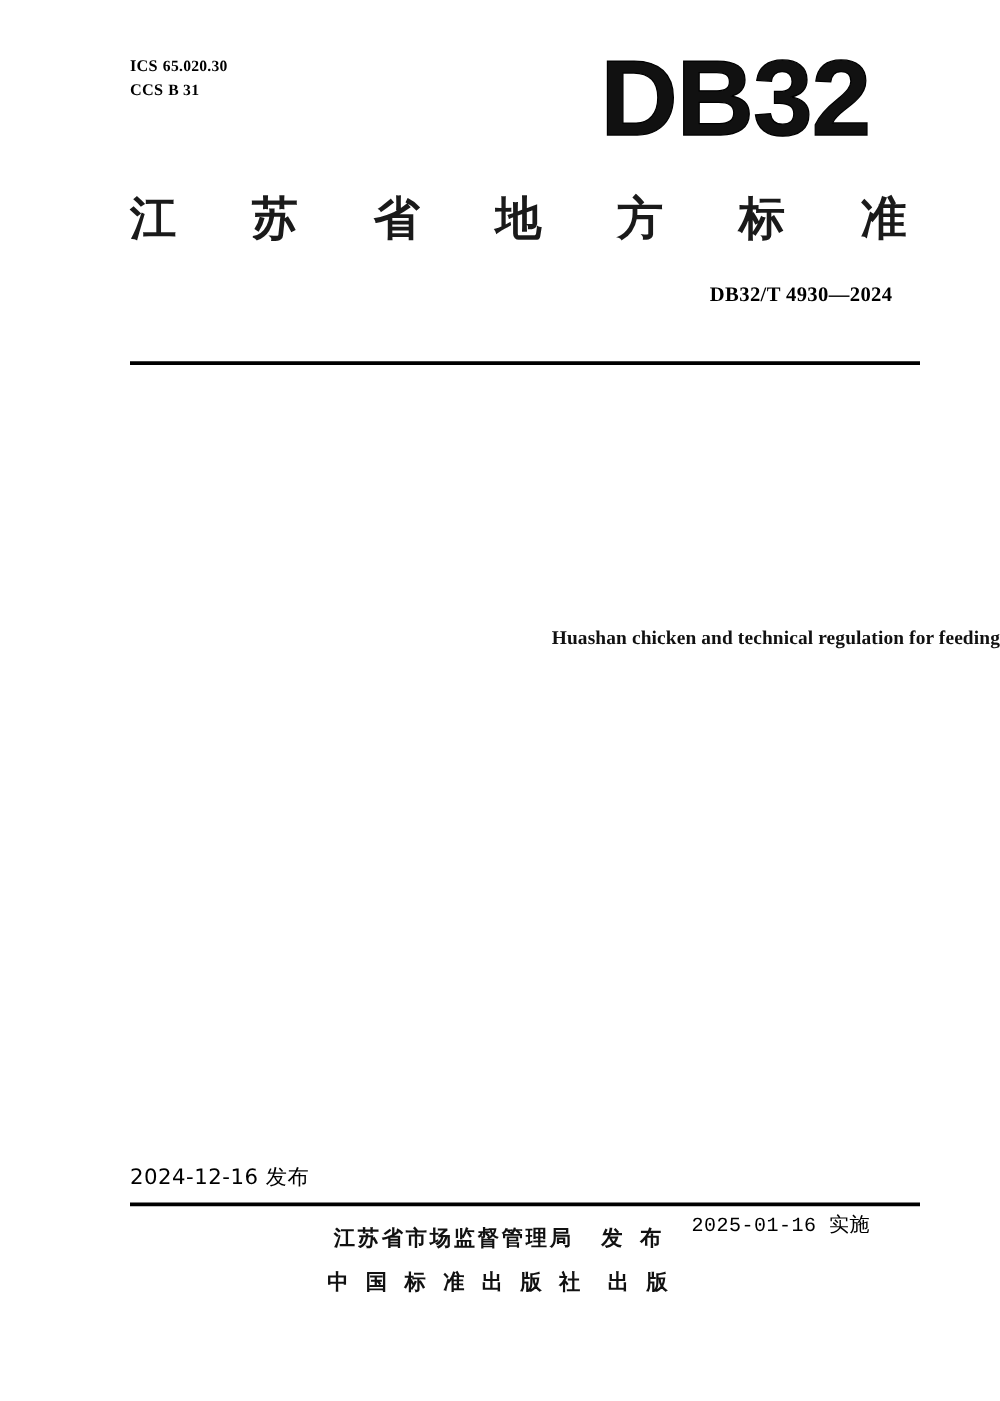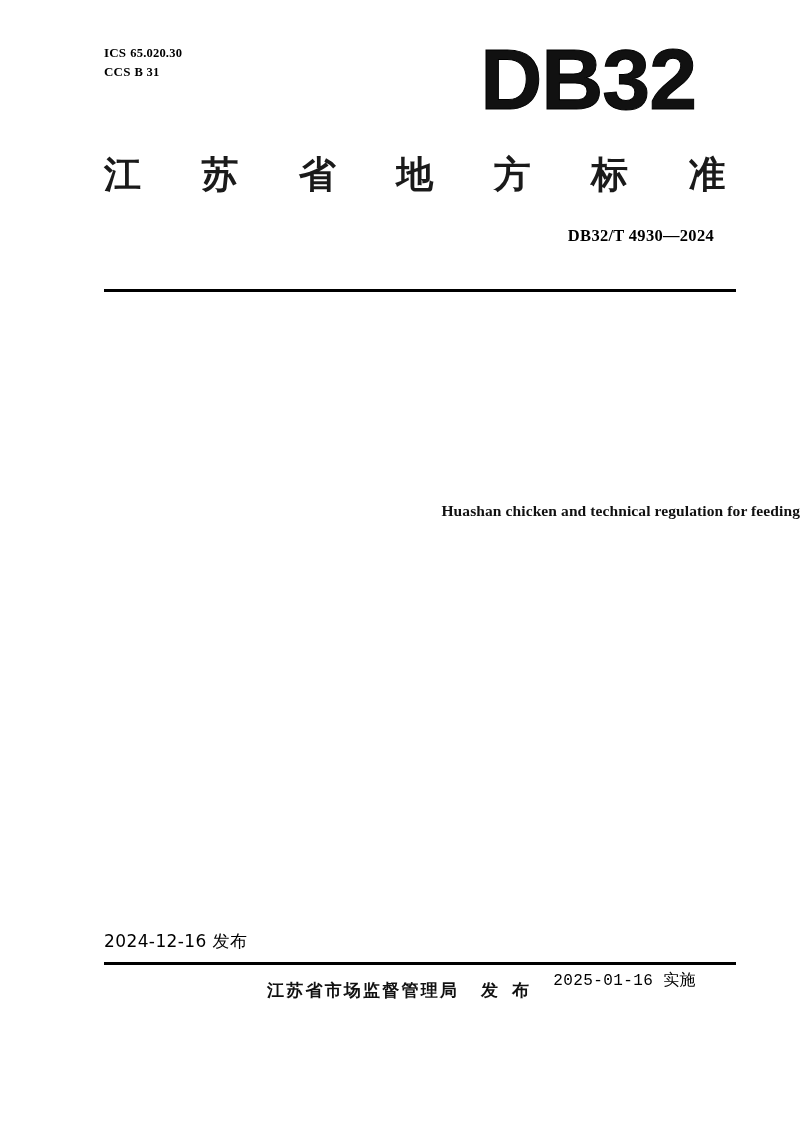--- a/index.html
+++ b/index.html
@@ -221,14 +221,17 @@
 
   <div class="date-issue">2024-12-16 发布</div>
   <div class="date-impl">2025-01-16 实施</div>
 
   <div class="rule-bottom"></div>
 
   <div class="publisher">
     <span>江苏省市场监督管理局</span><span class="action">发 布</span>
   </div>
 
+  <div class="press">
+    <span>中 国 标 准 出 版 社</span><span class="action">出 版</span>
+  </div>
 
 </div>
 
 </body></html>

